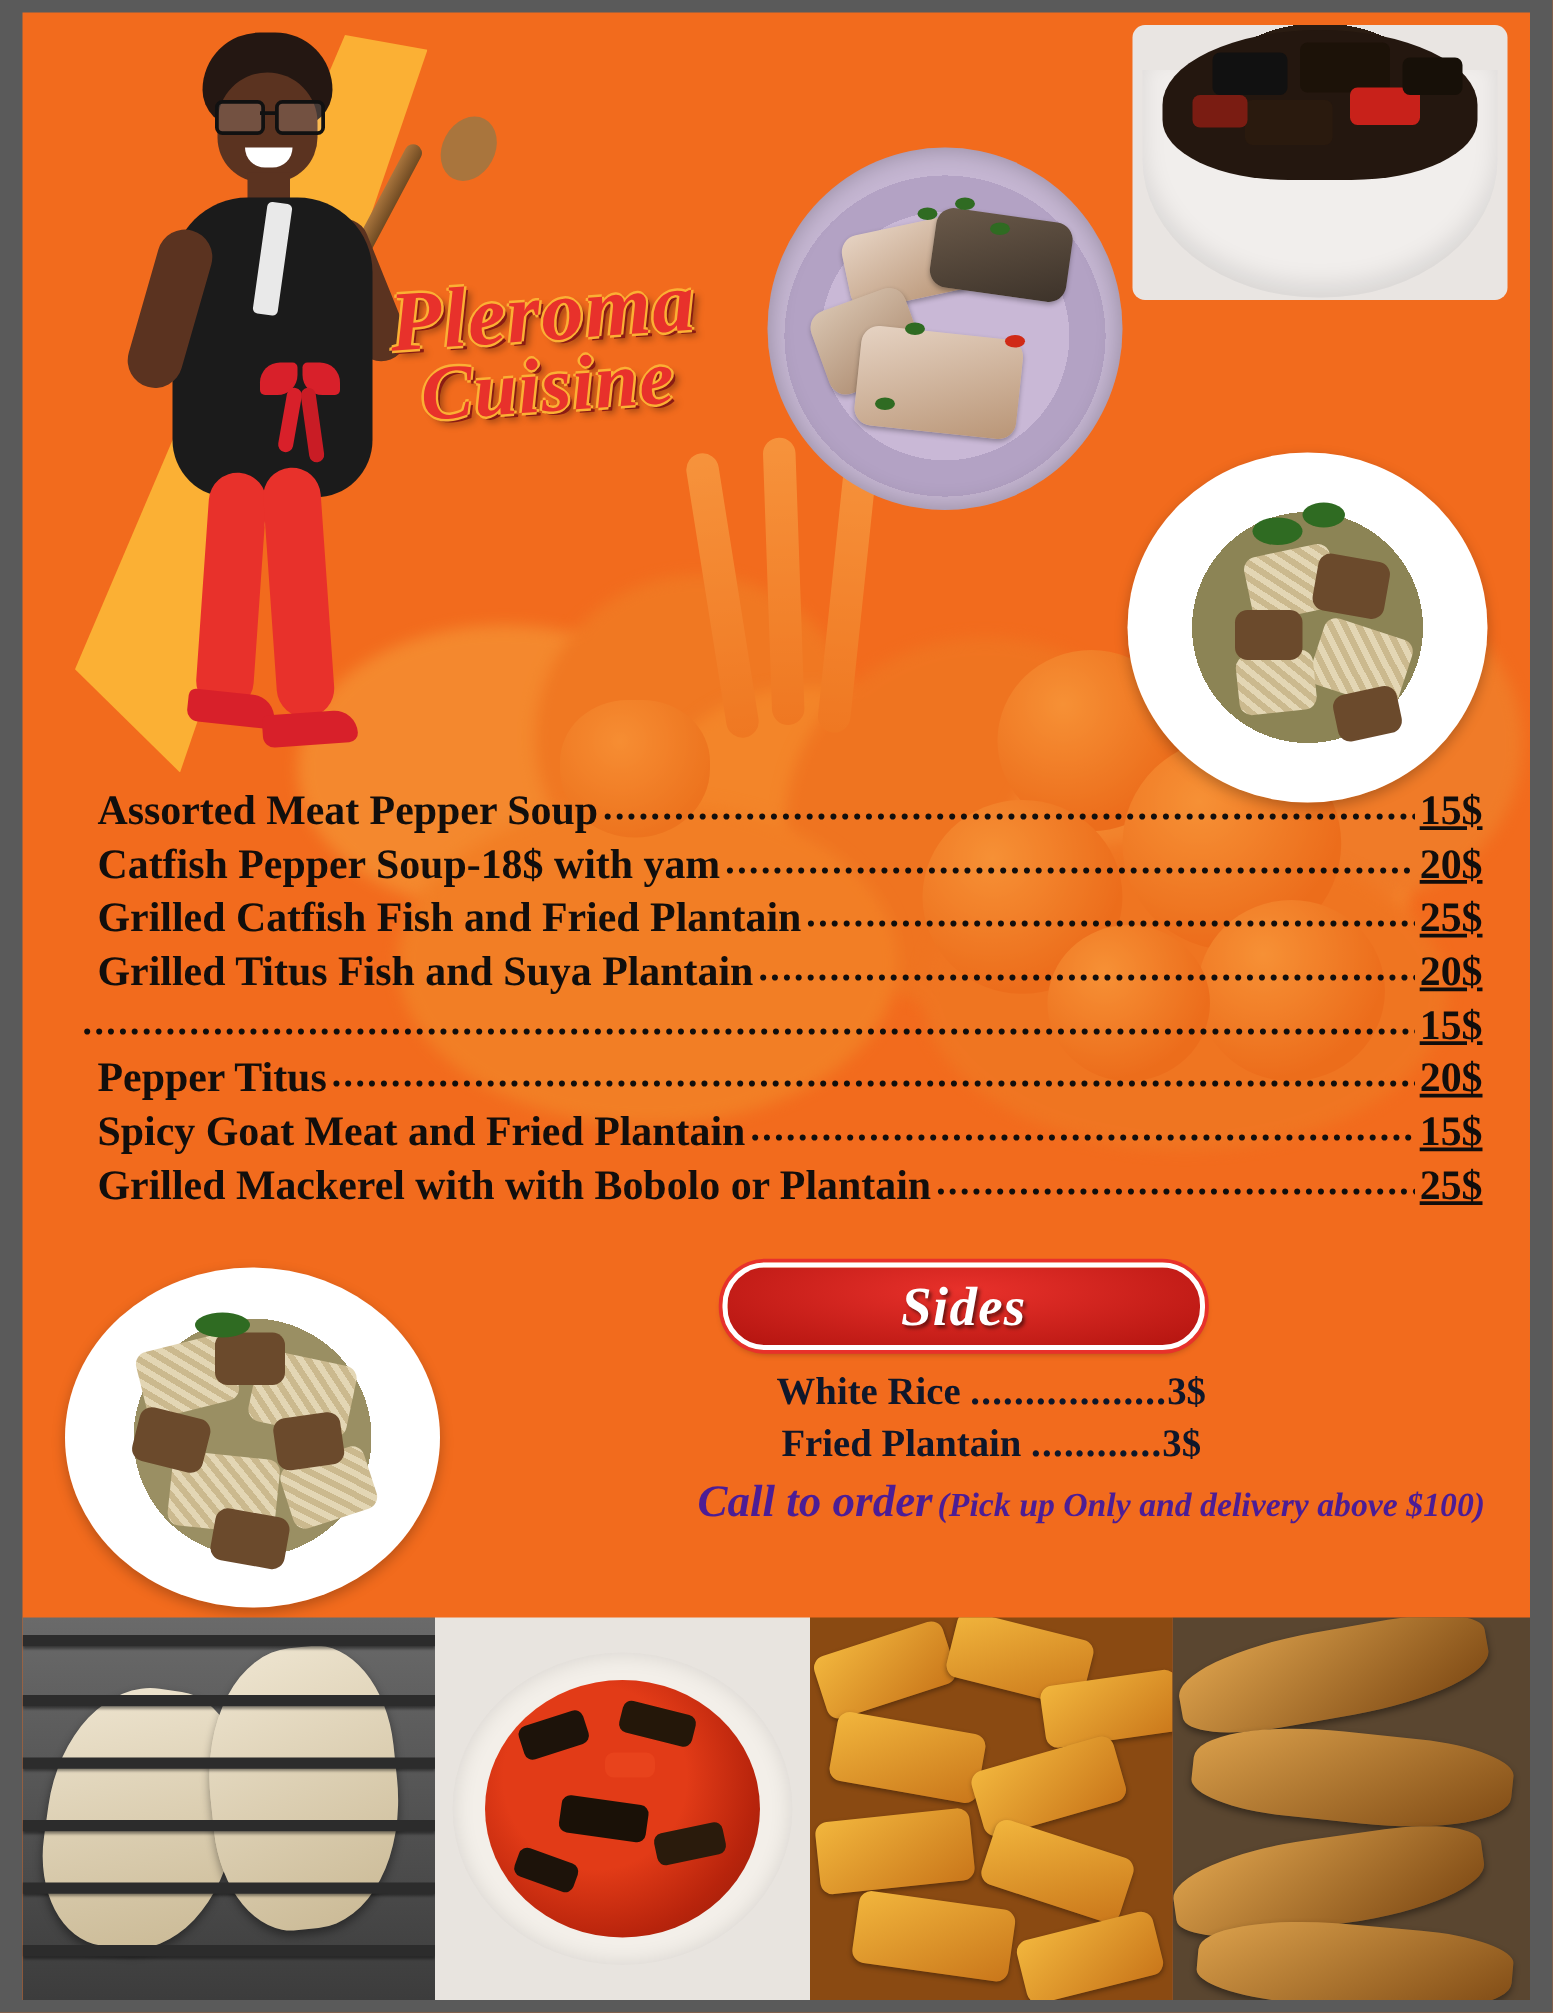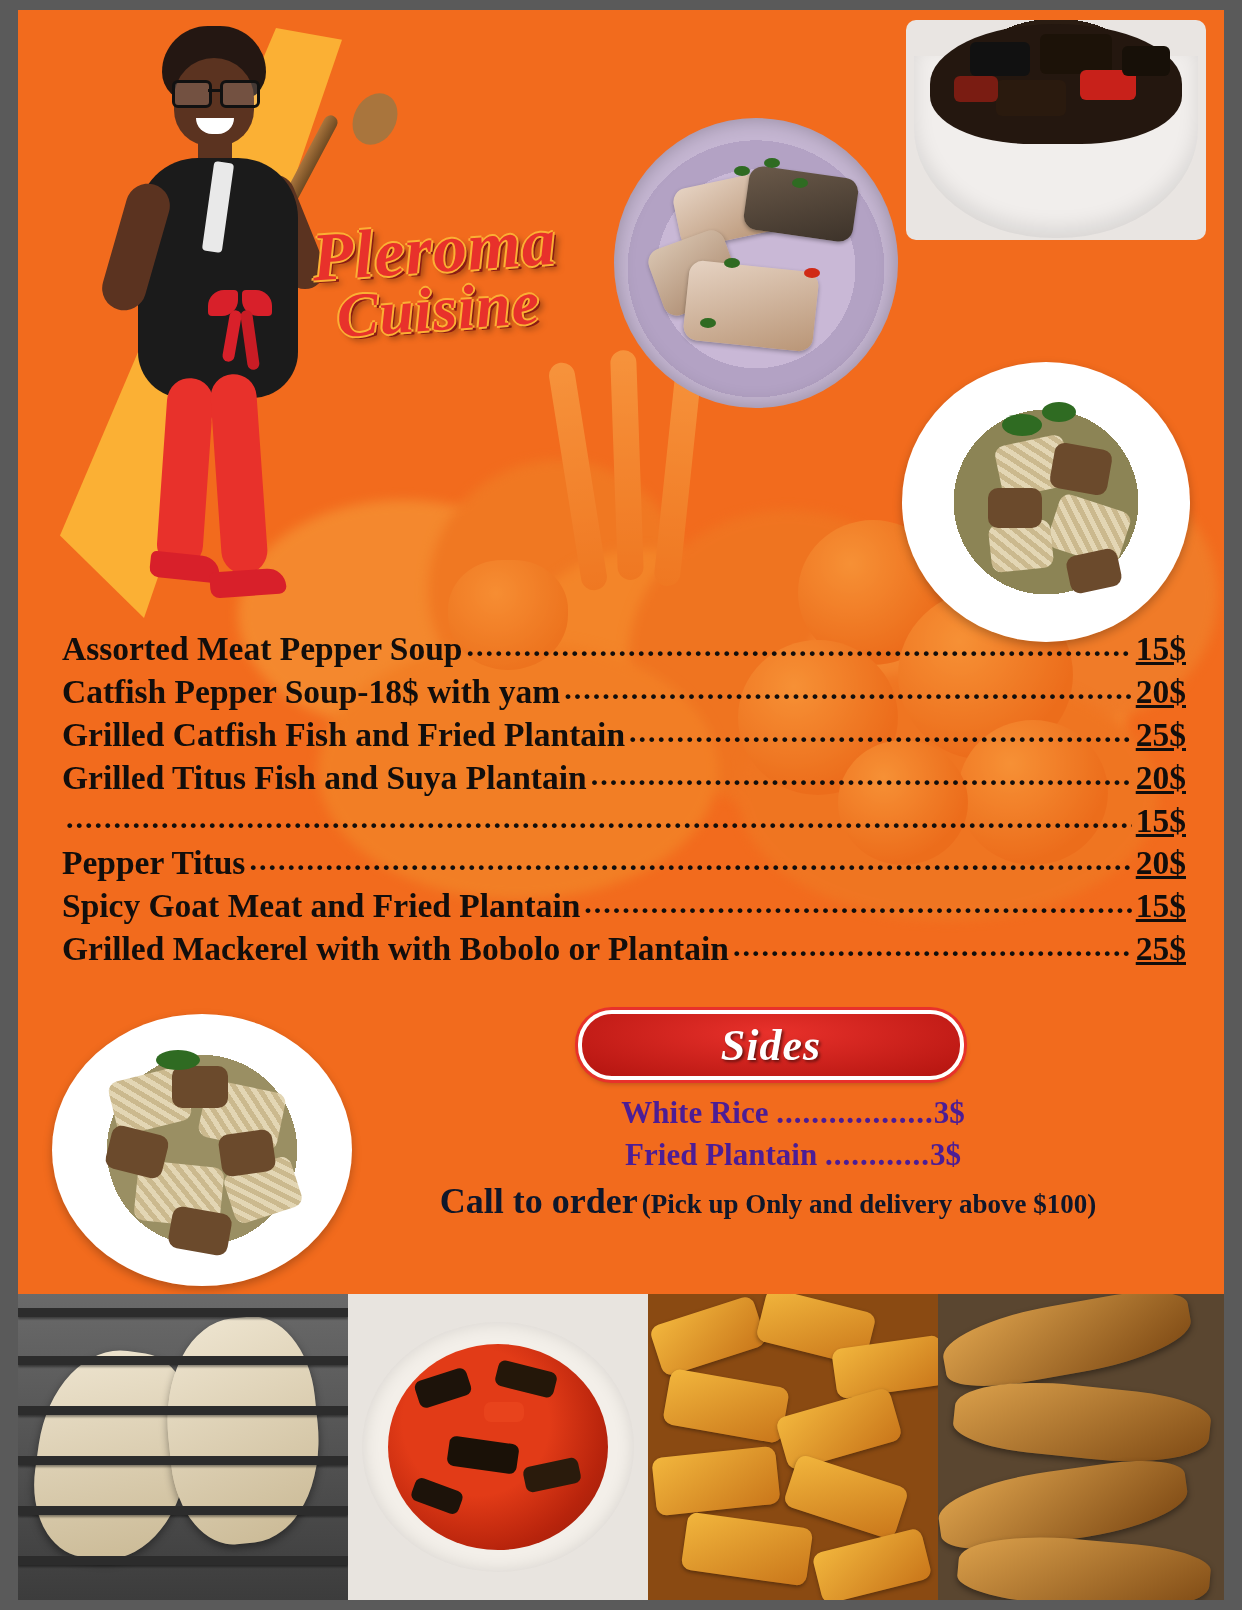--- a/index.html
+++ b/index.html
@@ -267,21 +267,21 @@
     color: #120E0C;
   }
   .menu-row {
     display: flex;
     align-items: baseline;
     font-size: 33.5px;
     font-weight: bold;
     line-height: 1.28;
     white-space: nowrap;
   }
-  .menu-name { flex: 0 0 auto; }
+  .menu-name { flex: 0 0 auto; margin-left: 16px; }
   .dots {
     flex: 1 1 auto;
     overflow: hidden;
     margin: 0 4px;
     position: relative;
     top: -4px;
     letter-spacing: 2px;
     font-size: 30px;
     font-weight: bold;
     white-space: nowrap;
@@ -307,35 +307,36 @@
     color: #ffffff;
     text-shadow: 2px 2px 3px rgba(0,0,0,.5);
     letter-spacing: 1px;
   }
 
   .sides-list {
     position: absolute;
     left: 560px; top: 1082px;
     width: 430px;
     text-align: center;
-    color: #4c1d95;
+    color: #0f172a;
     font-weight: bold;
     font-size: 31px;
     line-height: 1.35;
   }
   .sides-row { white-space: nowrap; }
   .sd-dots { letter-spacing: 1px; }
 
   .call-line {
     position: absolute;
     left: 330px; top: 1170px;
     width: 840px;
-    text-align: center;
-    color: #0f172a;
+    text-align: right;
+    color: #4c1d95;
     white-space: nowrap;
+    font-style: italic;
   }
   .call-big { font-size: 36px; font-weight: bold; }
   .call-small { font-size: 27px; font-weight: bold; }
   .phone {
     position: absolute;
     left: 430px; top: 1222px;
     width: 640px;
     text-align: center;
     color: #ffffff;
     font-size: 44px;

